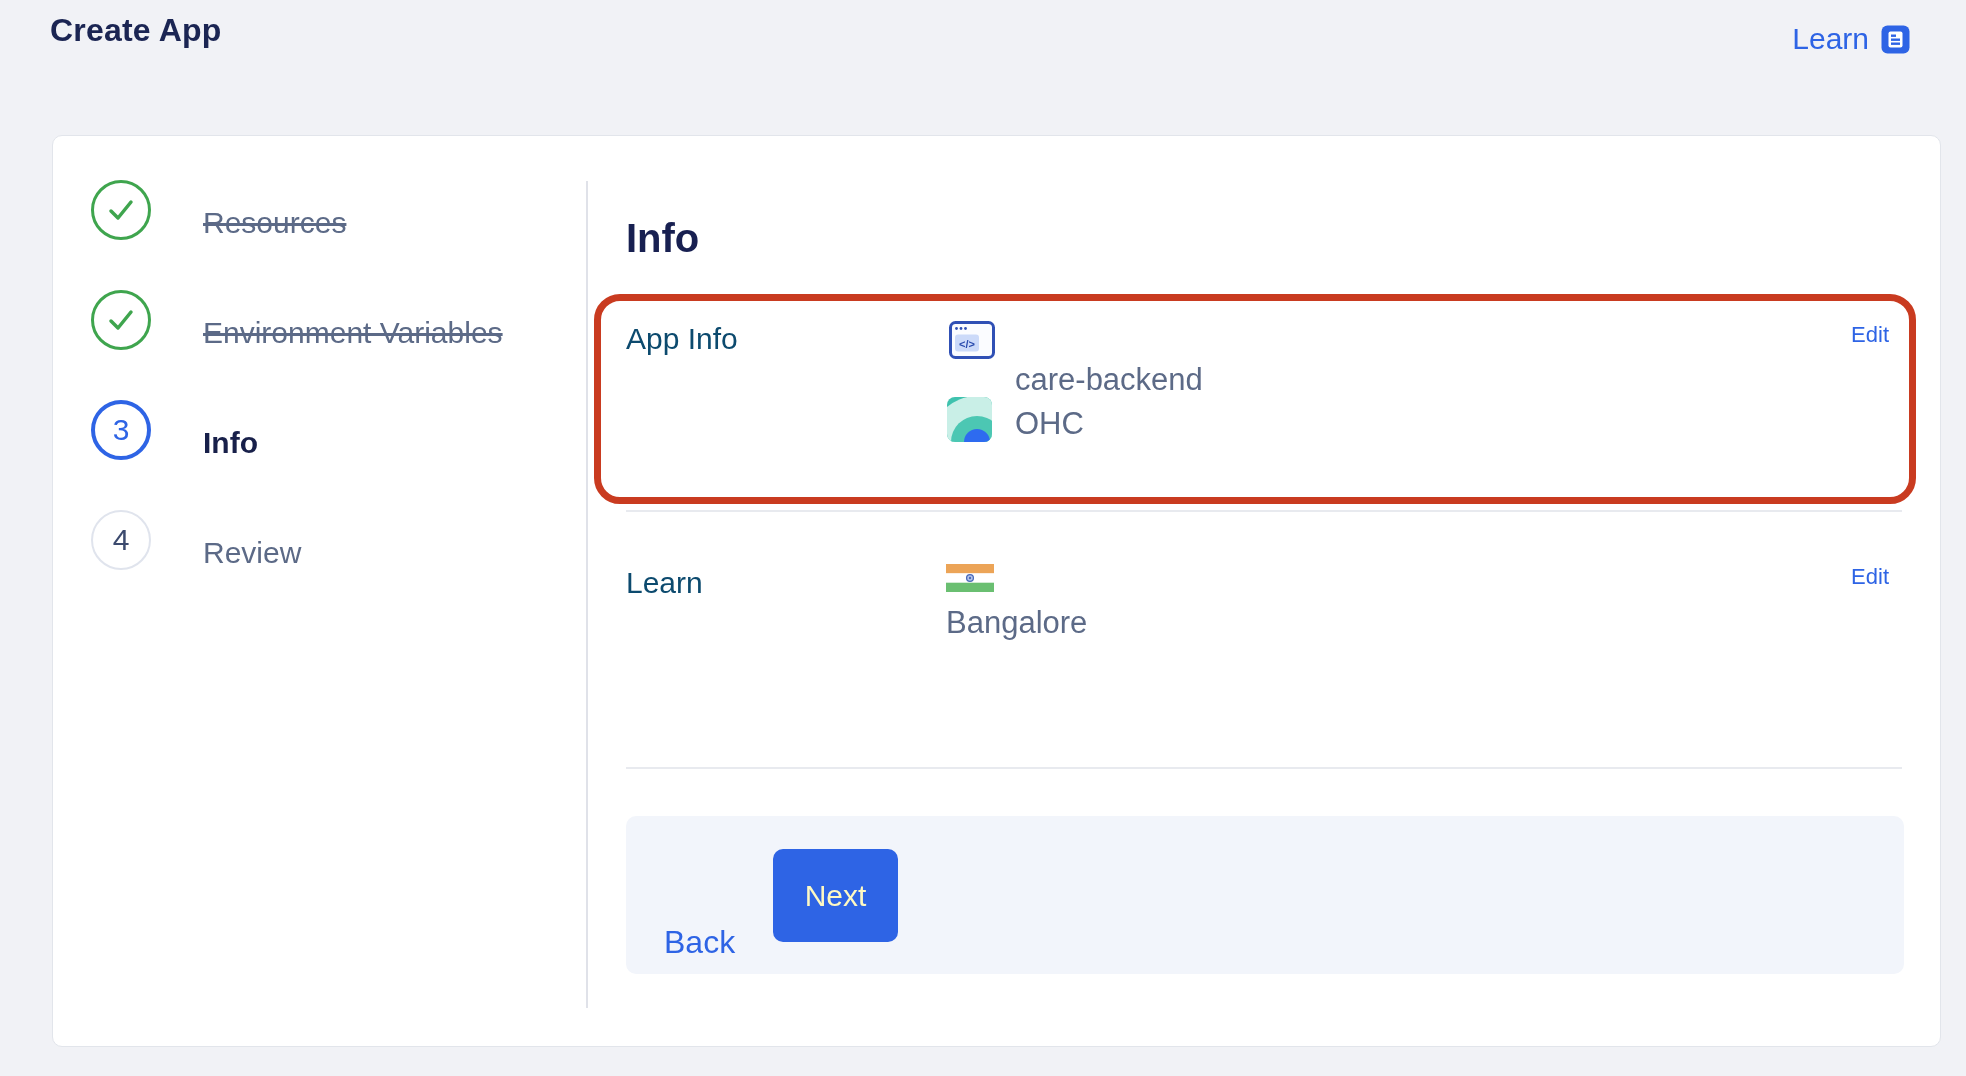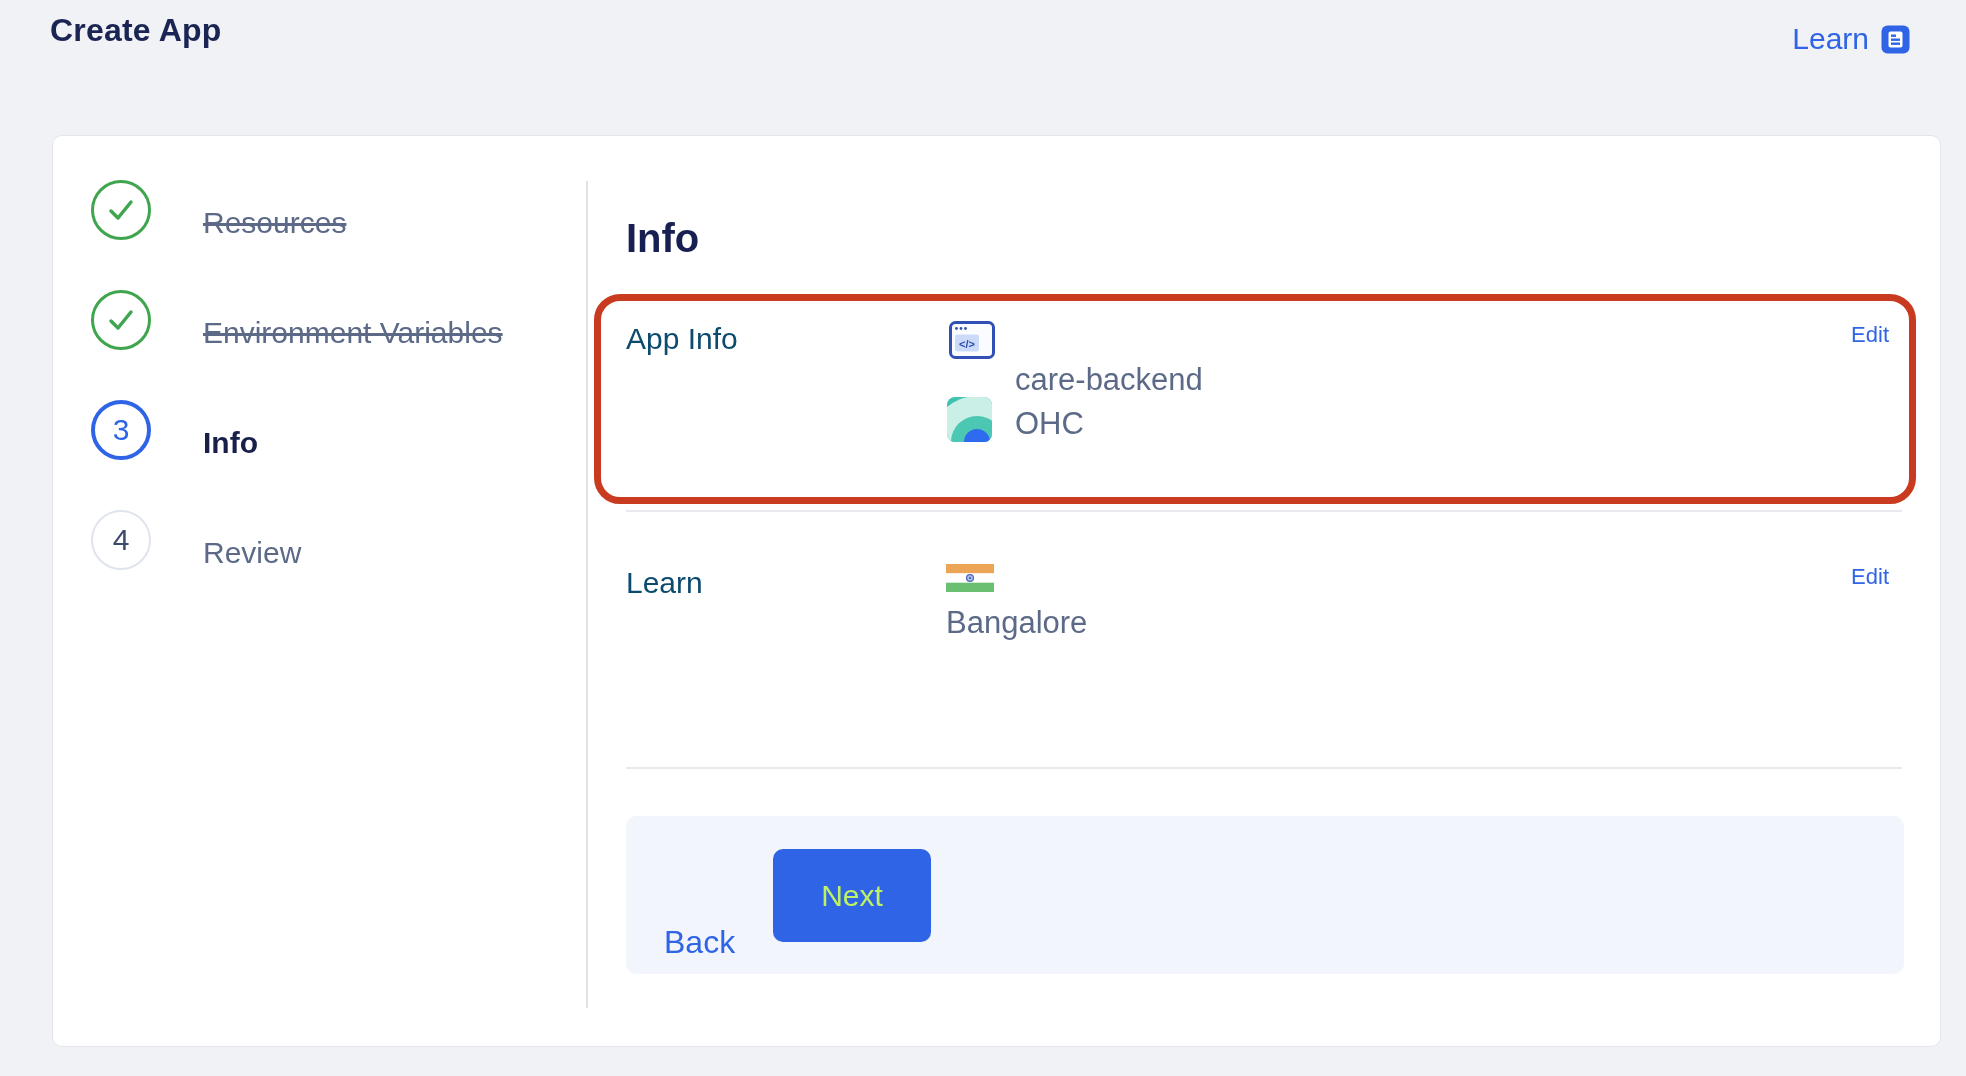--- a/index.html
+++ b/index.html
@@ -80,23 +80,23 @@
   }
   .footer-panel{
     position:absolute;left:573px;top:680px;width:1278px;height:158px;
     background:#f2f5fb;border-radius:10px;
   }
   .back-button{
     position:absolute;left:611px;top:744px;
     font-size:32px;font-weight:400;color:var(--primary-blue);cursor:pointer;margin-top:44px;
   }
   .next-button{
-    position:absolute;left:720px;top:713px;width:158px;height:93px;
+    position:absolute;left:720px;top:713px;width:125px;height:93px;
     background:var(--primary-blue);border:none;border-radius:10px;
-    color:#bef264;font-size:30px;font-weight:500;
+    color:#fef9c3;font-size:30px;font-weight:500;
     font-family:"Liberation Sans", sans-serif;cursor:pointer;
     display:flex;align-items:center;justify-content:center;
   }
 </style>
 </head>
 <body>
 
 <div class="page-title">Create App</div>
 
 <div class="learn-link">

